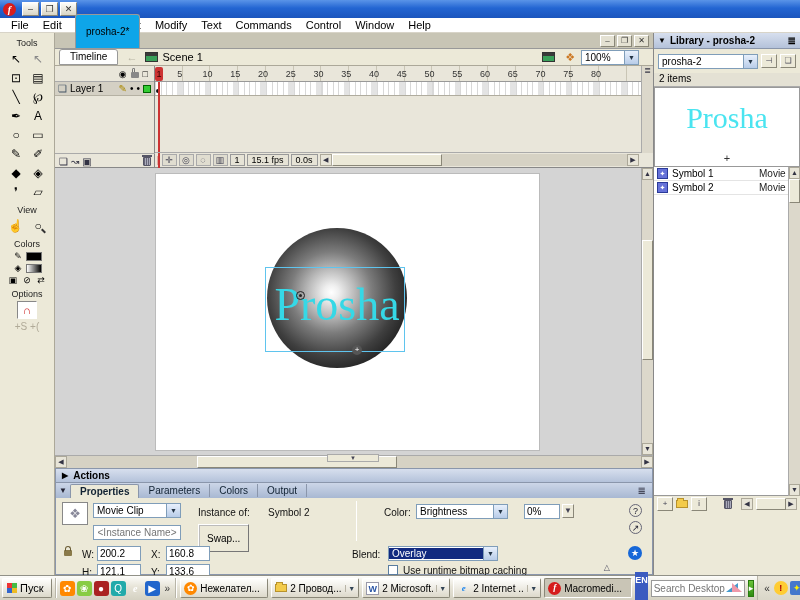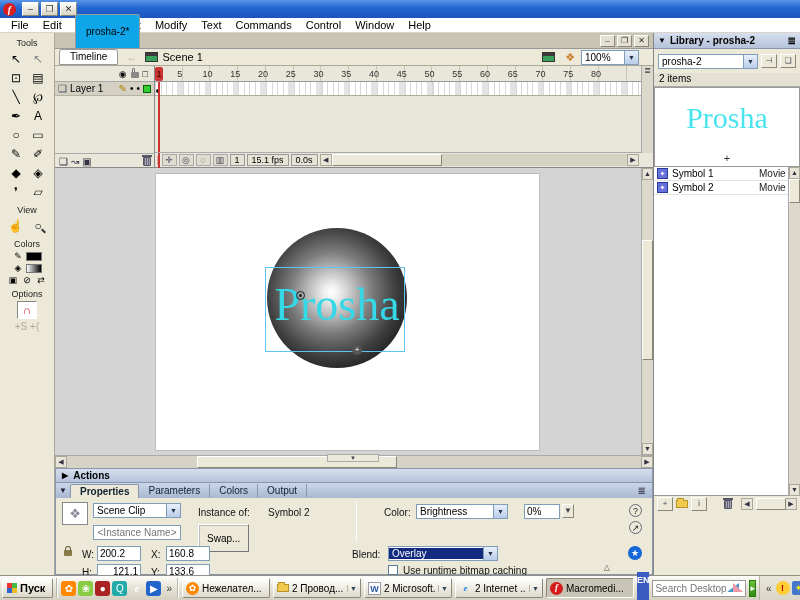--- a/index.html
+++ b/index.html
@@ -139,21 +139,21 @@
   .librowi .nm{flex:1;white-space:nowrap;overflow:hidden}
   .librowi .tp{width:38px;white-space:nowrap;overflow:hidden;color:#222}
   .libvscroll{position:absolute;right:0;top:0;width:12px;height:329px;background:#dcd8cb;border-left:1px solid #aaa;display:flex;flex-direction:column}
   .libvscroll .mid{flex:1}
   .libbot{height:16px;display:flex;align-items:center;gap:3px;padding:0 3px}
   .cssFolder{width:12px;height:8px;background:#f3cb4a;border:1px solid #b8922c;position:relative}
   .cssFolder::before{content:"";position:absolute;left:0;top:-3px;width:5px;height:2px;background:#f3cb4a;border:1px solid #b8922c;border-bottom:none}
 
   
   .taskbar{left:0;top:575px;width:800px;height:25px;background:linear-gradient(#fdfdfb,#e7e4d8 45%,#d4d1c2);border-top:1px solid #919187;display:flex;align-items:center;padding:0 2px;gap:3px}
-  .startbtn{height:20px;display:flex;align-items:center;gap:3px;padding:0 7px 0 4px;background:linear-gradient(#fefefc,#dcd9ca);border:1px solid #fff;border-right-color:#8a8778;border-bottom-color:#8a8778;border-radius:2px;font-weight:bold;font-size:11px}
+  .startbtn{height:20px;display:flex;align-items:center;gap:3px;padding:0 7px 0 4px;background:linear-gradient(#fefefc,#dcd9ca);border:1px solid #fff;border-right-color:#8a8778;border-bottom-color:#8a8778;border-radius:2px;font-weight:normal;font-size:11px}
   .winflag{width:10px;height:10px;display:grid;grid-template-columns:5px 5px;grid-template-rows:5px 5px}
   .winflag i:nth-child(1){background:#e33}.winflag i:nth-child(2){background:#4b4}
   .winflag i:nth-child(3){background:#36c}.winflag i:nth-child(4){background:#eb2}
   .tsep{width:3px;height:20px;border-left:1px solid #b8b5a8;border-right:1px solid #fff}
   .ql{display:flex;align-items:center;gap:2px}
   .ql .qlico{width:15px;height:15px;border-radius:3px;font-size:10px;line-height:15px;text-align:center;color:#fff}
   [data-icon="icq"]{background:#f80;color:#fff;border-radius:50%}
   [data-icon="photo"]{background:#8c4;color:#ff6}
   [data-icon="browser-ball"]{background:#a22;color:#fca;border-radius:50%}
   [data-icon="messenger"]{background:#2aa;color:#fff;border-radius:50%}
@@ -394,21 +394,21 @@
               <span data-name="properties-tab">Parameters</span>
               <span data-name="properties-tab">Colors</span>
               <span data-name="properties-tab">Output</span>
             </span>
           <span class="pmenu" data-name="panel-menu-icon">≣</span>
         </div>
         <div class="pcontent" data-name="properties-content">
           <div class="ab mcprev" data-name="movieclip-preview-icon">❖</div>
 
           <span class="ab xpsel" style="left:37px;top:5px;width:88px" data-name="symbol-type-select">
-            <span class="tx" data-name="symbol-type-value">Scene Clip</span>
+            <span class="tx" data-name="symbol-type-value">Movie Clip</span>
             <span class="ar" data-name="chevron-down-icon">▼</span>
           </span>
           <input class="ab pinput" style="left: 37px; top: 27px; width: 88px; text-align: center;" data-name="instance-name-field" placeholder="&lt;Instance Name&gt;">
 
           <span class="ab plabel" style="left:142px;top:9px" data-name="instance-of-label">Instance of:</span>
           <span class="ab plabel" style="left:212px;top:9px" data-name="instance-of-value">Symbol 2</span>
           <button class="ab swapbtn" style="left:142px;top:26px" data-name="swap-button">Swap...</button>
 
           <div class="ab vdiv" style="left:300px;top:3px;height:40px" data-name="divider"></div>
 
@@ -419,21 +419,21 @@
           </span>
           <span class="ab pinput" style="left:468px;top:6px;width:36px;line-height:13px" data-name="color-amount-field">0%</span>
           <span class="ab smbtn" style="left:506px;top:6px;width:12px" data-name="amount-stepper-icon">▼</span>
 
           <span class="ab lockico" data-name="constrain-lock-icon"></span>
           <span class="ab plabel" style="left:26px;top:51px" data-name="w-label">W:</span>
           <input class="ab pinput" style="left: 41px; top: 48px; width: 44px;" data-name="width-field" value="200.2">
           <span class="ab plabel" style="left:95px;top:51px" data-name="x-label">X:</span>
           <input class="ab pinput" style="left: 110px; top: 48px; width: 44px;" data-name="x-field" value="160.8">
           <span class="ab plabel" style="left:26px;top:69px" data-name="h-label">H:</span>
-          <input class="ab pinput" style="left: 41px; top: 66px; width: 44px; text-align: right;" data-name="height-field" value="121.1">
+          <input class="ab pinput" style="left: 41px; top: 66px; width: 44px;" data-name="height-field" value="121.1">
           <span class="ab plabel" style="left:95px;top:69px" data-name="y-label">Y:</span>
           <input class="ab pinput" style="left: 110px; top: 66px; width: 44px; text-decoration: underline;" data-name="y-field" value="133.6">
 
           <span class="ab plabel" style="left:296px;top:51px" data-name="blend-label">Blend:</span>
           <span class="ab xpsel" style="left:332px;top:48px;width:110px" data-name="blend-select">
             <span class="tx blendsel" data-name="blend-value">Overlay</span>
             <span class="ar" data-name="chevron-down-icon">▼</span>
           </span>
           <span class="ab chk" style="left:332px;top:67px" data-name="bitmap-caching-checkbox"></span>
           <span class="ab plabel" style="left:347px;top:67px" data-name="bitmap-caching-label">Use runtime bitmap caching</span>

